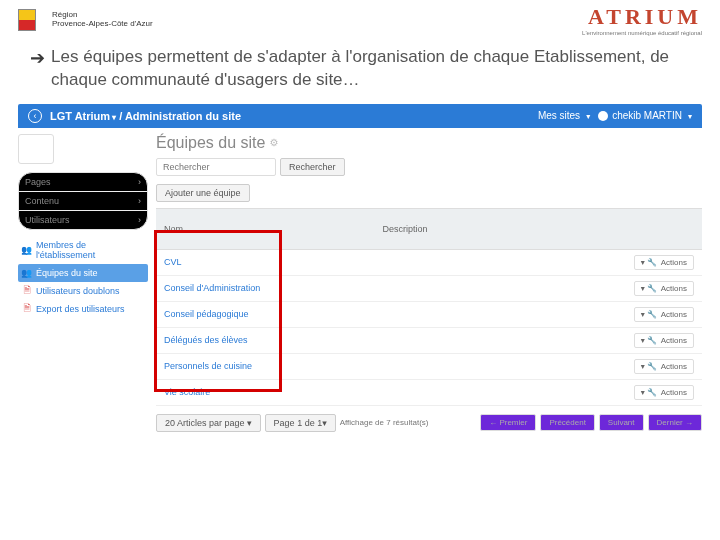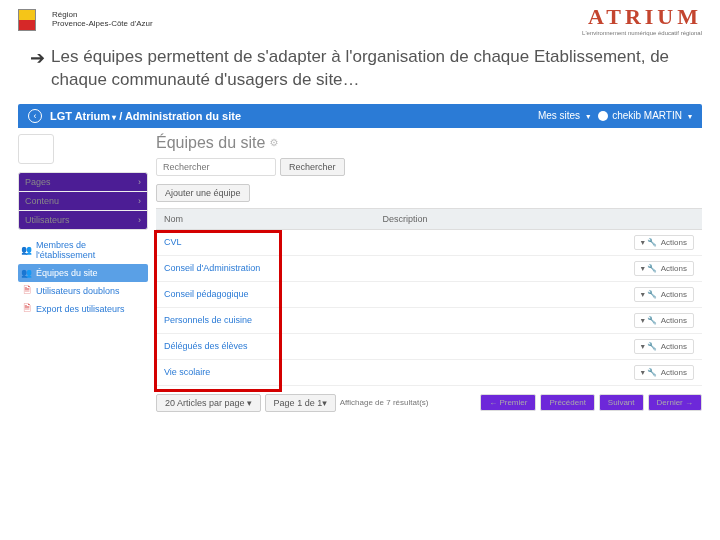--- a/index.html
+++ b/index.html
@@ -23,21 +23,21 @@
   .topbar .back { width: 14px; height: 14px; border: 1.5px solid #fff; border-radius: 50%; display:flex;align-items:center;justify-content:center;font-size:9px;margin-right:8px;}
   .topbar .crumbs { font-size: 11px; font-weight: bold; }
   .topbar .chev { font-size: 8px; margin-left: 2px; }
   .topbar .spacer { flex: 1; }
   .topbar .right-item { font-size: 10px; margin-left: 8px; display: flex; align-items: flex-end; gap: 4px; }
   .avatar { width: 10px; height: 10px; background: #fff; border-radius: 50%; }
 
   .main-row { display: flex; gap: 8px; margin-top: 6px; }
   .sidebar { width: 130px; }
   .logo-box { width: 36px; height: 30px; border: 1px solid #ddd; border-radius: 3px; margin-bottom: 8px; }
-  .side-menu { border: 1px solid #e2e2e2; border-radius: 3px; background: #4c1d95; }
+  .side-menu { border: 1px solid #e2e2e2; border-radius: 14px; background: #000000; }
   .side-item { display:flex; justify-content:space-between; align-items:center; padding: 4px 6px; font-size: 9px; color: #888; border-bottom: 1px solid #eee; }
   .side-item:last-child { border-bottom: none; text-align: center; }
   .side-chevron { color:#aaa; font-size:9px; }
 
   .sub-menu { margin-top: 6px; }
   .sub-item { display:flex; align-items:center; gap:4px; padding:4px 4px; font-size:9px; color:#2b7bd6; }
   .sub-item.active { background:#5aa0e6; color:#fff; border-radius:2px; }
   .sub-item .ic { width:10px; height:10px; display:inline-flex;align-items:center;justify-content:center; font-size:9px; color:#d64040; }
   .sub-item.active .ic { color:#ffd; }
 
@@ -45,21 +45,21 @@
   .page-title-row { display:flex; align-items:center; gap:4px; margin-bottom:6px; }
   .page-title { font-size: 16px; color:#888; font-weight:normal; }
   .gear { color:#bbb; font-size:10px; }
 
   .search-row { display:flex; gap:4px; margin-bottom:8px; }
   .search-input { border:1px solid #ddd; border-radius:2px; padding:3px 6px; font-size:9px; color:#aaa; width:120px; }
   .btn { border:1px solid #ccc; background:#f3f3f3; border-radius:2px; padding:3px 8px; font-size:9px; color:#555; }
   .add-btn-row { margin-bottom:6px; }
 
   table.teams { width:100%; border-collapse: collapse; position: relative; }
-  table.teams th { background:#eceff1; text-align:left; font-weight:normal; color:#666; font-size:9px; padding:5px 8px; border-top:1px solid #ddd; border-bottom:1px solid #ddd; }
+  table.teams th { background:#eceff1; text-align:left; font-weight:normal; color:#666; font-size:9px; padding:15px 8px; border-top:1px solid #ddd; border-bottom:1px solid #ddd; }
   table.teams td { padding:5px 8px; border-bottom:1px solid #eee; font-size:9px; }
   .team-link { color:#2b7bd6; }
   .actions-cell { text-align:right; }
   .actions-btn { border:1px solid #ddd; background:#fff; border-radius:2px; padding:2px 6px; font-size:8px; color:#666; display:inline-flex; align-items:center; gap:3px; }
   .wrench { color:#d68a2b; font-size:8px; }
 
   .red-box { position:absolute; border:3px solid #d40000; pointer-events:none; }
 
   .footer-row { display:flex; gap:4px; margin-top:8px; align-items:center; }
   .footer-txt { font-size:8px; color:#777; }
@@ -179,26 +179,26 @@
                 <td><span class="team-link">Conseil d'Administration</span></td>
                 <td></td>
                 <td class="actions-cell"><span class="actions-btn"><span>▾</span><span class="wrench">🔧</span>Actions</span></td>
               </tr>
               <tr>
                 <td><span class="team-link">Conseil pédagogique</span></td>
                 <td></td>
                 <td class="actions-cell"><span class="actions-btn"><span>▾</span><span class="wrench">🔧</span>Actions</span></td>
               </tr>
               <tr>
+                <td><span class="team-link">Délégués des élèves</span></td>
+                <td></td>
+                <td class="actions-cell"><span class="actions-btn"><span>▾</span><span class="wrench">🔧</span>Actions</span></td>
+              </tr>
+              <tr>
                 <td><span class="team-link">Personnels de cuisine</span></td>
-                <td></td>
-                <td class="actions-cell"><span class="actions-btn"><span>▾</span><span class="wrench">🔧</span>Actions</span></td>
-              </tr>
-              <tr>
-                <td><span class="team-link">Délégués des élèves</span></td>
                 <td></td>
                 <td class="actions-cell"><span class="actions-btn"><span>▾</span><span class="wrench">🔧</span>Actions</span></td>
               </tr>
               <tr>
                 <td><span class="team-link">Vie scolaire</span></td>
                 <td></td>
                 <td class="actions-cell"><span class="actions-btn"><span>▾</span><span class="wrench">🔧</span>Actions</span></td>
               </tr>
             </tbody>
         </table>

